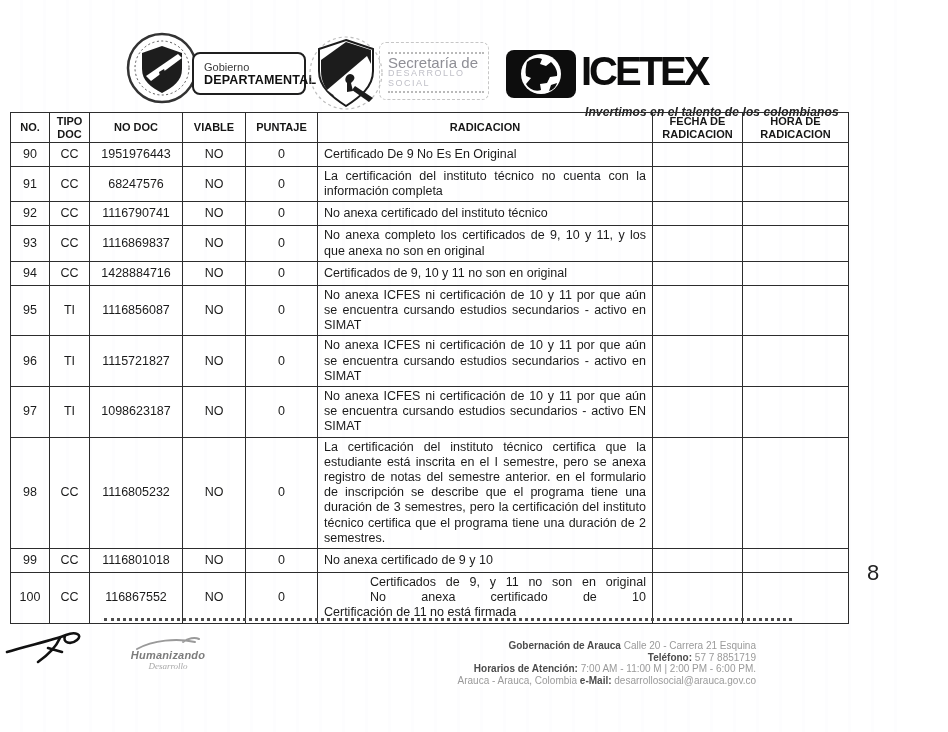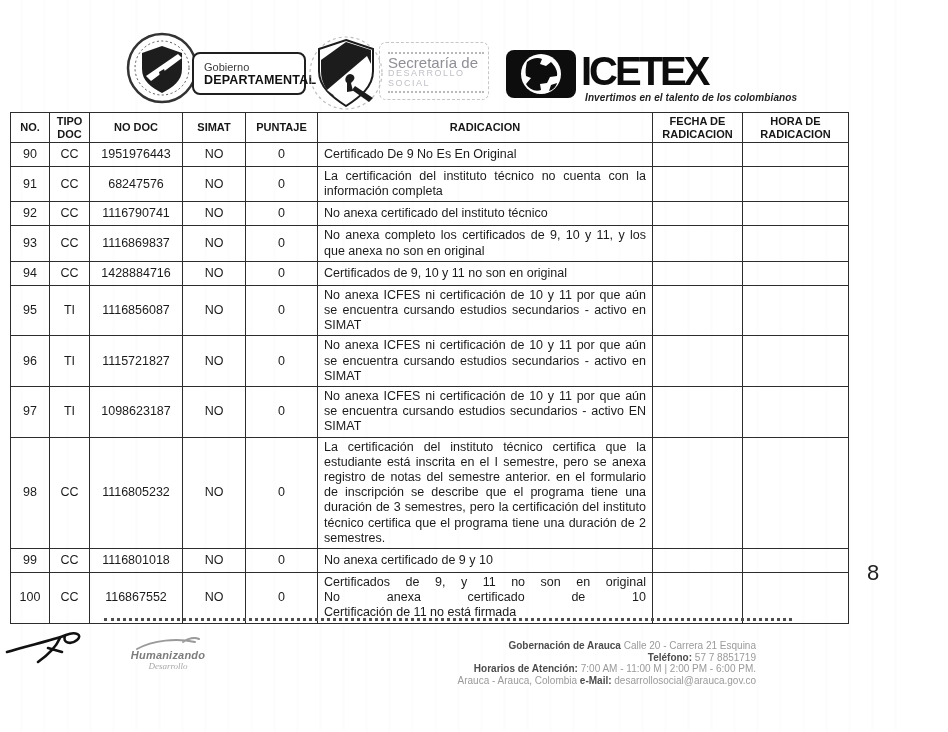--- a/index.html
+++ b/index.html
@@ -39,39 +39,39 @@
   .stamp-l2, .stamp-l3 { font-size:9px; color:#c0c0c8; letter-spacing:1.5px; line-height:10px; }
 
   .icetex { left:505px; top:49px; display:flex; align-items:flex-start; }
   .icetex-text { margin-left:4px; }
   .icetex-word {
     font-size:40px; font-weight:bold; color:#0d0d0d; line-height:42px;
     letter-spacing:-3px; transform:scaleY(1.02); transform-origin:top left;
     font-family:"Liberation Sans", sans-serif;
   }
   .icetex-tagline {
-    font-size:10px; font-style:italic; font-weight:bold; color:#222;
-    margin-top:1px; margin-left:4px; letter-spacing:.1px;
+    font-size:12px; font-style:italic; font-weight:bold; color:#222;
+    margin-top:14px; margin-left:4px; letter-spacing:.1px;
   }
 
   
   table { position:absolute; left:10px; top:112px; width:838px;
           border-collapse:collapse; table-layout:fixed; }
   th, td { border:1.6px solid #2d2d2d; }
   th {
     font-size:11px; font-weight:bold; color:#161616; text-align:center;
     vertical-align:middle; white-space:pre-line; line-height:12.5px; padding:2px 0; height:28px;
   }
   td {
     font-size:12.5px; color:#1b1b1b; text-align:center; vertical-align:middle;
     padding:2px 3px; line-height:15.2px; height:24px;
   }
   td.obs { text-align:justify; padding:2px 6px; }
   .obs-line { text-align:justify; }
-  .just-full { text-align-last:justify; }
+  .just-full { text-align-last:justify;margin-left:46px; }
 
   .page-number { position:absolute; left:867px; top:560px; font-size:22px; color:#222; }
 
   
   .signature { position:absolute; left:4px; top:622px; }
   .humanizando { position:absolute; left:108px; top:636px; width:120px; text-align:center; }
   .hum-swoosh { display:block; margin:0 auto -3px auto; }
   .hum-l1 { font-size:11px; font-weight:bold; font-style:italic; color:#7c7c7c; letter-spacing:.2px; }
   .hum-l2 { font-size:9px; font-style:italic; color:#a8a8a8; font-family:"Liberation Serif", serif; }
   .dotted-line { position:absolute; left:104px; top:618px; width:688px; border-top:3px dotted #4f4f4f; }
@@ -141,21 +141,21 @@
         <col style="width:335px">
         <col style="width:90px">
         <col style="width:106px">
     </colgroup>
     <thead>
       <tr>
           <th>NO.</th>
           <th>TIPO
 DOC</th>
           <th>NO DOC</th>
-          <th>SIMAT</th>
+          <th>VIABLE</th>
           <th>PUNTAJE</th>
           <th>RADICACION</th>
           <th>FECHA DE
 RADICACION</th>
           <th>HORA DE
 RADICACION</th>
         </tr>
     </thead>
     <tbody>
         <tr>

